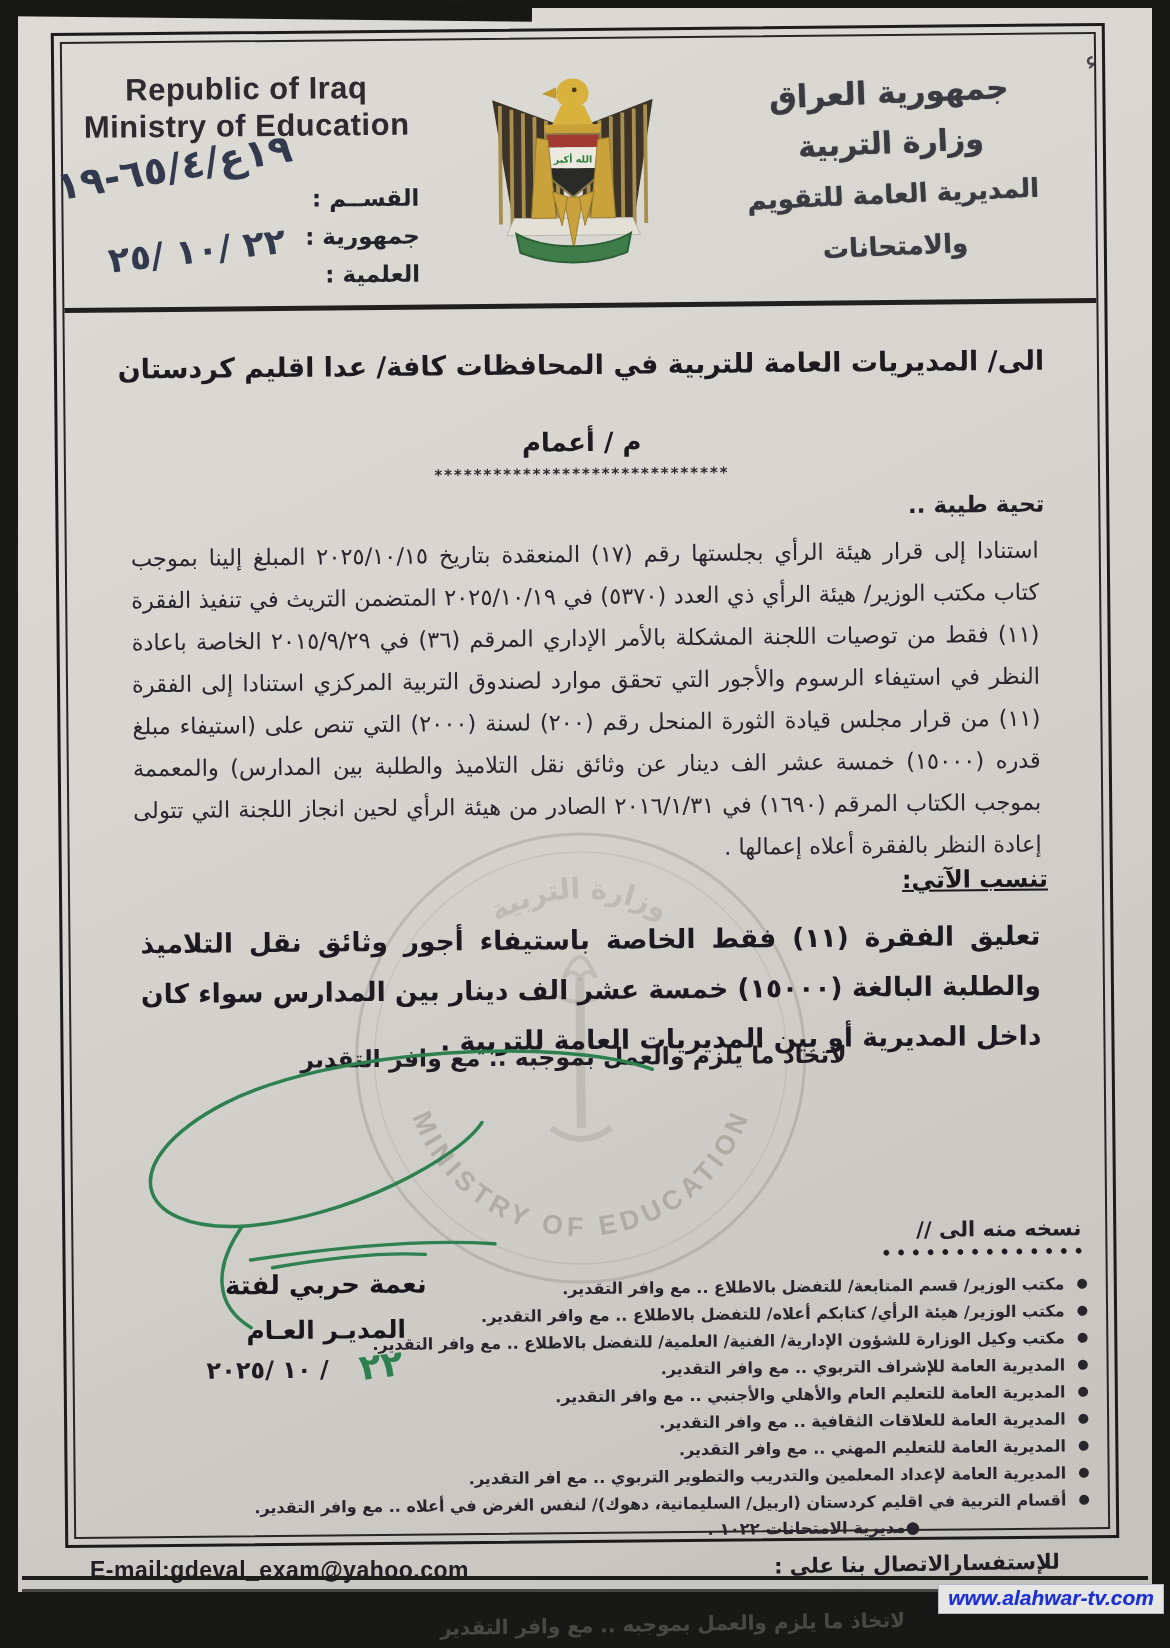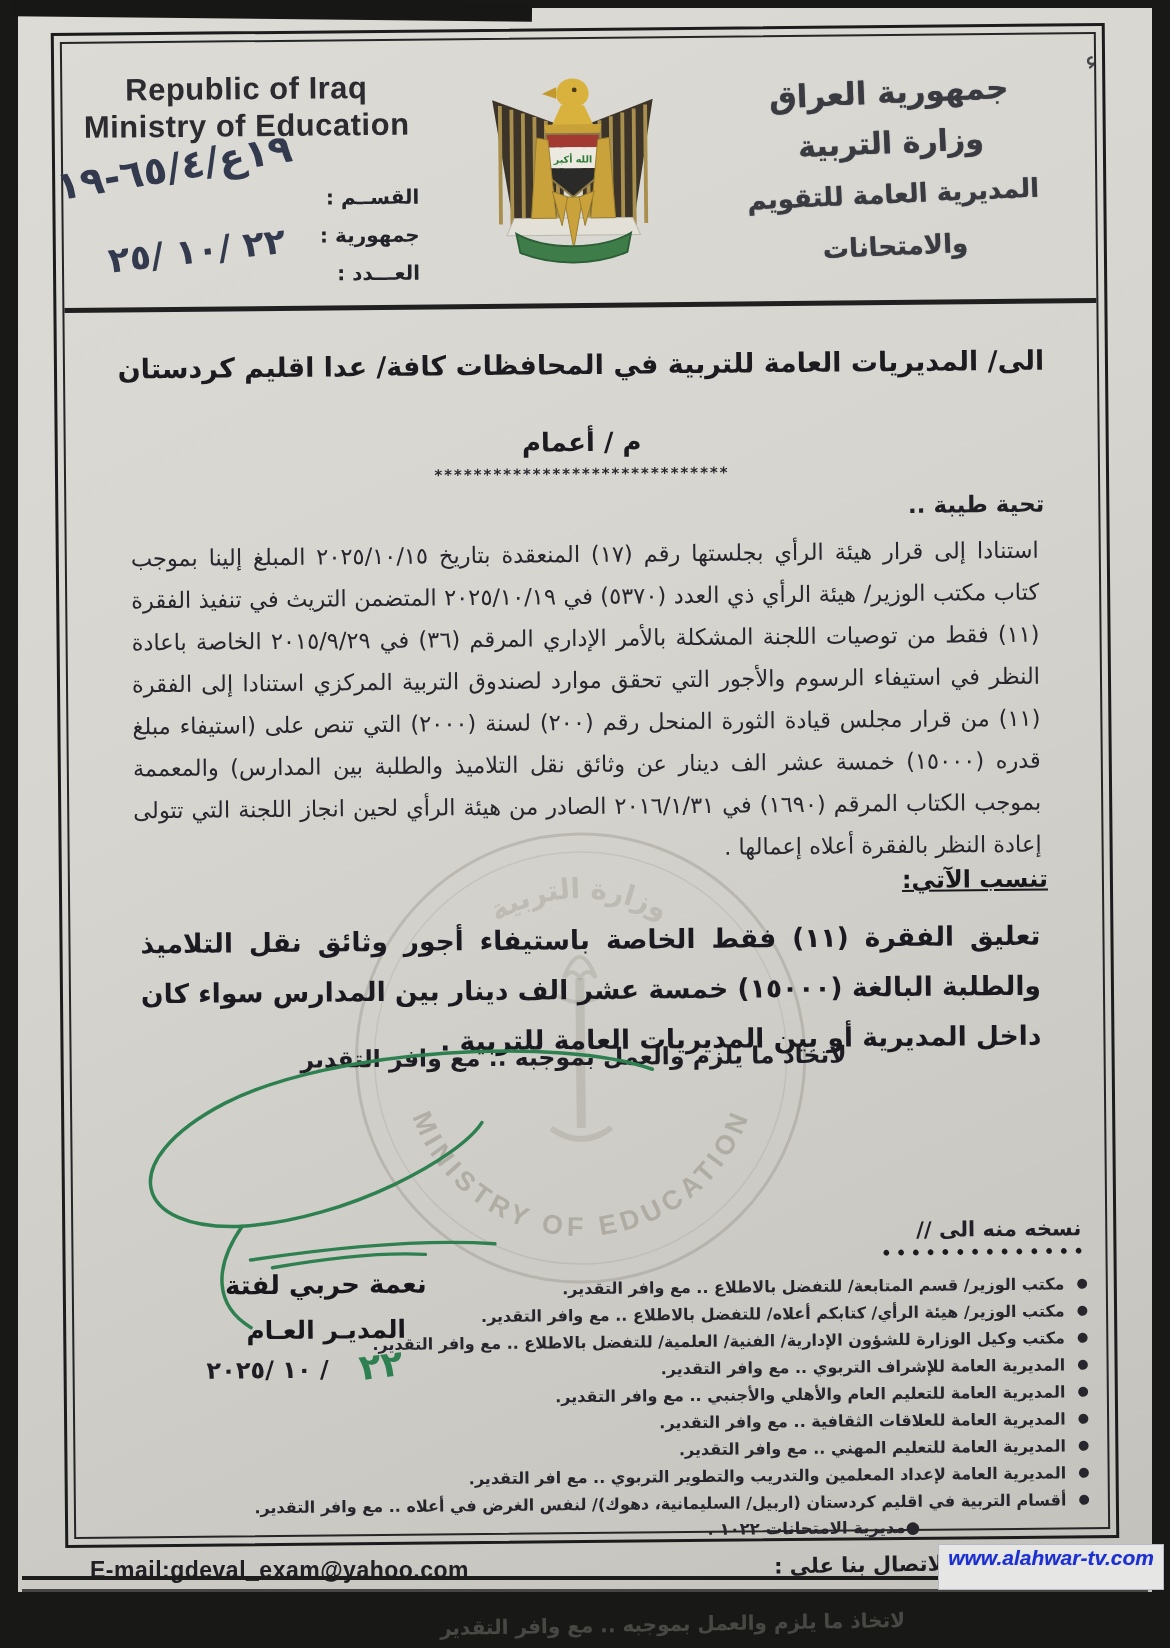--- a/index.html
+++ b/index.html
@@ -11,21 +11,21 @@
          transform:rotate(0.6deg);}
   .frame{position:absolute;left:40px;top:20px;right:40px;bottom:49px;
          border:3px solid #1c1c1c;outline:2px solid #262626;outline-offset:-11px;
          transform:rotate(-0.55deg);}
   .layer{position:absolute;z-index:2;}
 
   
   .hdr-left{left:12px;top:36px;width:360px;height:235px;}
   .en-line{font-family:"Liberation Sans",sans-serif;font-weight:bold;color:#2b2b30;
            font-size:31px;text-align:center;line-height:37px;letter-spacing:.5px;}
-  .fld{position:absolute;right:8px;direction:rtl;font-weight:bold;font-size:20px;color:#23232a;}
+  .fld{position:absolute;right:8px;direction:rtl;font-weight:bold;font-size:23px;color:#23232a;}
   .f1{top:116px}.f2{top:154px}.f3{top:192px}
   .hw{color:#333a4e;font-weight:bold;direction:ltr;unicode-bidi:bidi-override;z-index:3;}
   .hw-dept{left:0px;top:108px;width:260px;font-size:39px;transform:rotate(-9deg);letter-spacing:2px;}
   .hw-date{left:52px;top:196px;font-size:35px;transform:rotate(-6deg);letter-spacing:1px;}
 
   .emblem{left:432px;top:38px;width:172px;height:208px;}
 
   .hdr-right{left:632px;top:38px;width:410px;text-align:center;direction:rtl;
              transform:rotate(-2deg);color:#3a3a41;}
   .ar1{font-size:31px;font-weight:bold;line-height:52px;text-shadow:0 0 1px #55555a;}
@@ -74,23 +74,23 @@
   .email{position:absolute;left:72px;bottom:8px;font-family:"Liberation Sans",sans-serif;
          font-weight:bold;font-size:23px;color:#202024;letter-spacing:.5px;z-index:2;}
   .inquiry{position:absolute;right:92px;bottom:16px;direction:rtl;font-size:21px;font-weight:bold;
            color:#1d1d22;z-index:2;transform:rotate(-1deg);}
   .paper-edge{position:absolute;left:4px;right:4px;bottom:0;height:9px;
               border-top:4px solid #1c1c1a;border-bottom:3px solid #454543;z-index:2;}
 
   
   .ghost-line{position:absolute;left:440px;top:1612px;direction:rtl;font-size:20px;font-weight:bold;
               color:rgba(195,195,188,.28);transform:rotate(-1deg);}
-  .watermark-chip{position:absolute;right:6px;top:1544px;background:#e6e6e4;color:#1c2fd0;
+  .watermark-chip{position:absolute;right:6px;top:1584px;background:#e6e6e4;color:#1c2fd0;
                   font-family:"Liberation Sans",sans-serif;font-style:italic;font-weight:bold;
-                  font-size:21px;padding:1px 9px 19px;border:1px solid #b8b8c6;z-index:6;
+                  font-size:21px;padding:1px 9px 3px;border:1px solid #b8b8c6;z-index:6;
                   text-shadow:0 0 1px #9aa4e8;}
 </style>
 </head>
 <body>
 
 <div class="photo">
   <div class="paper">
     <div class="top-shadow"></div>
 
     <div class="frame">
@@ -120,21 +120,21 @@
         <div class="en-line">Republic of Iraq</div>
         <div class="en-line">Ministry of Education</div>
         <div class="fld f1">
           <span>القســم :</span>
         </div>
         <div class="fld f2">
           <span>جمهورية :</span>
           <span></span>
         </div>
         <div class="fld f3">
-          <span>العـــدد :</span>
+          <span>العلمية :</span>
         </div>
       </div>
       <div class="layer hw hw-dept">١٩-٦٥/٤/ع١٩</div>
       <div class="layer hw hw-date">٢٥/ ١٠/ ٢٢</div>
 
       <div class="layer emblem">
         <svg width="172" height="208" viewBox="0 0 180 206">
 
           <g>
             <path d="M6 26 L80 54 L80 146 L28 162 Z" fill="#3c3428"></path>

